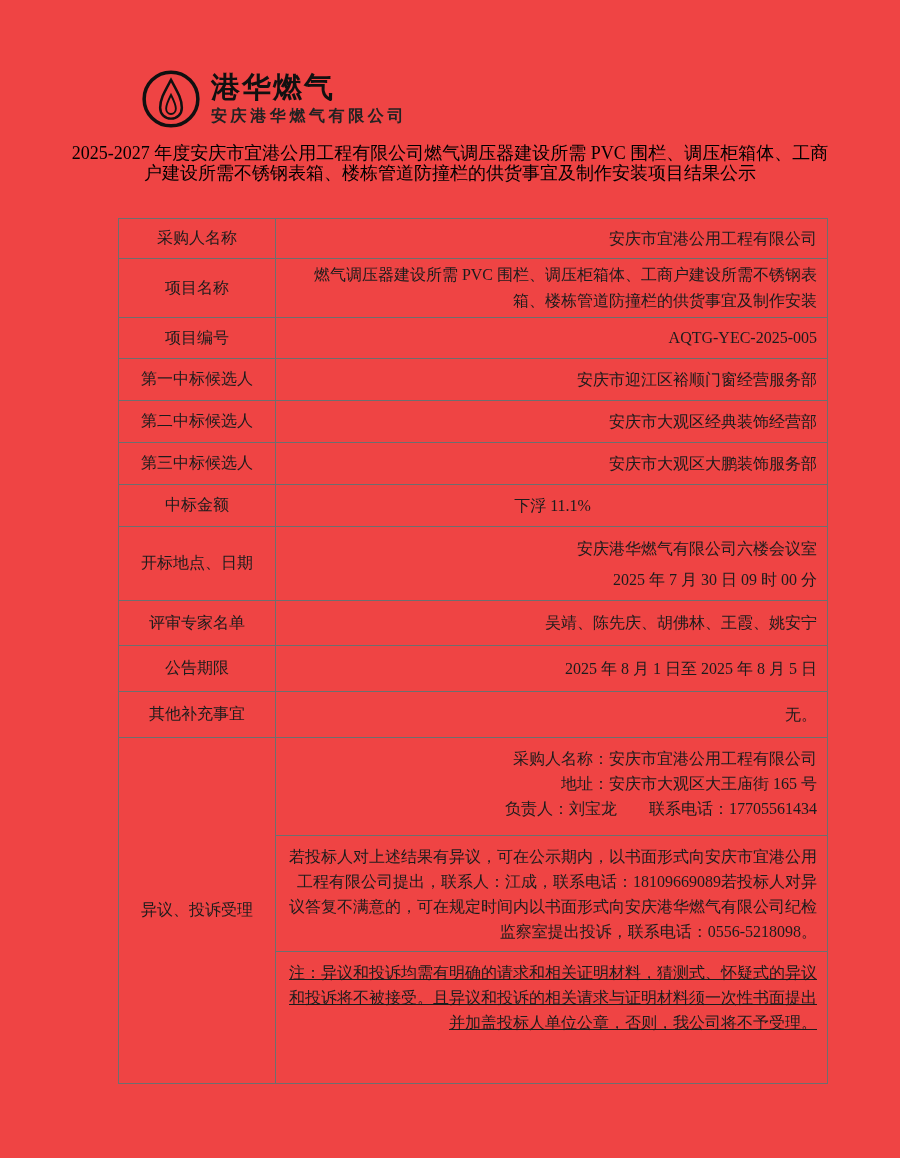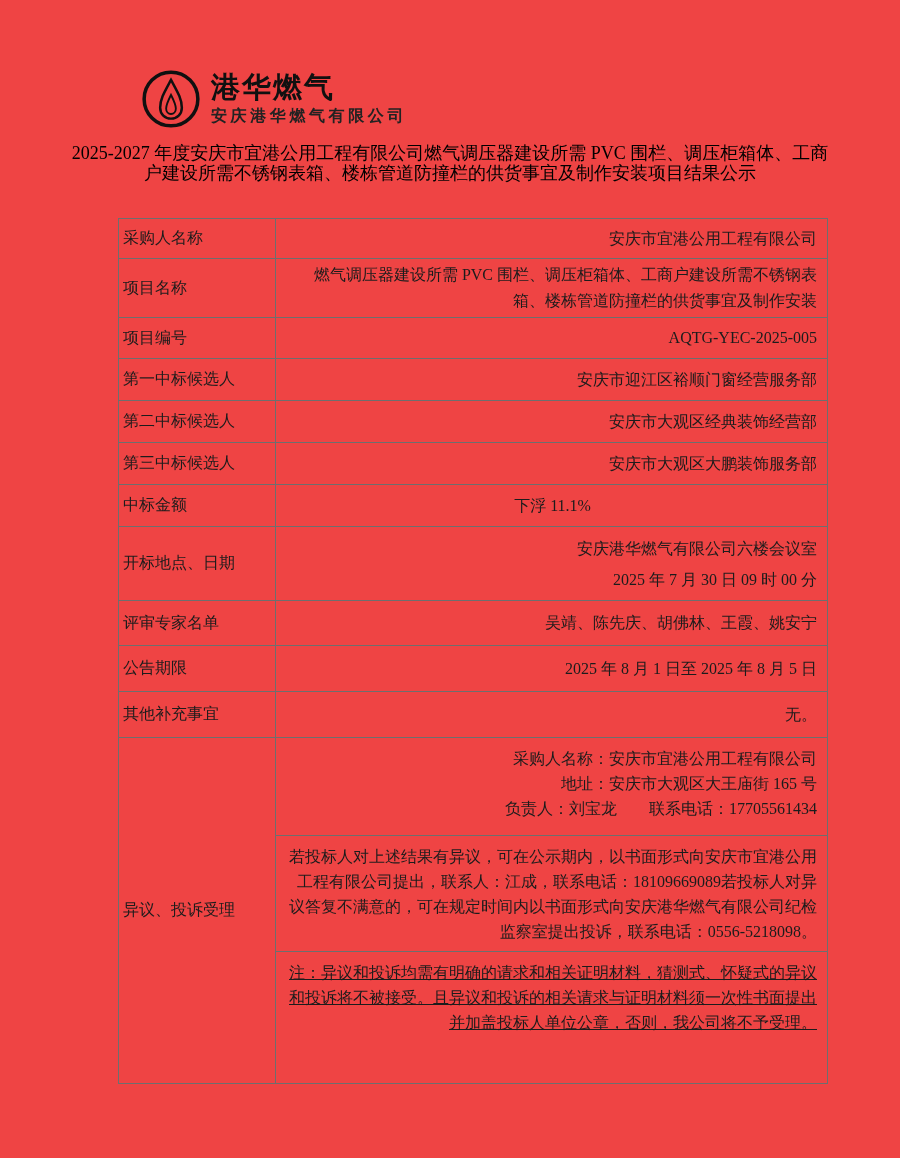--- a/index.html
+++ b/index.html
@@ -32,21 +32,21 @@
     font-size:18px; font-weight:normal; line-height:20px; color:#000;
   }
   
   table.results {
     position:absolute; left:118px; top:218px;
     width:709px; border-collapse:collapse; table-layout:fixed;
     font-size:16px;
   }
   table.results td { border:1px solid #6e6e6e; }
   .label-cell {
-    vertical-align:middle;
+    text-align:center; vertical-align:middle;
     padding:2px 4px; color:#1c1c1c;
   }
   .value-cell {
     text-align:right; vertical-align:middle;
     padding:3px 10px 3px 12px; line-height:26px;
   }
   .align-center { text-align:center; }
   .vline { line-height:31px; }
   .row-0 td { height:40px; }
   .row-1 td { height:56px; }

